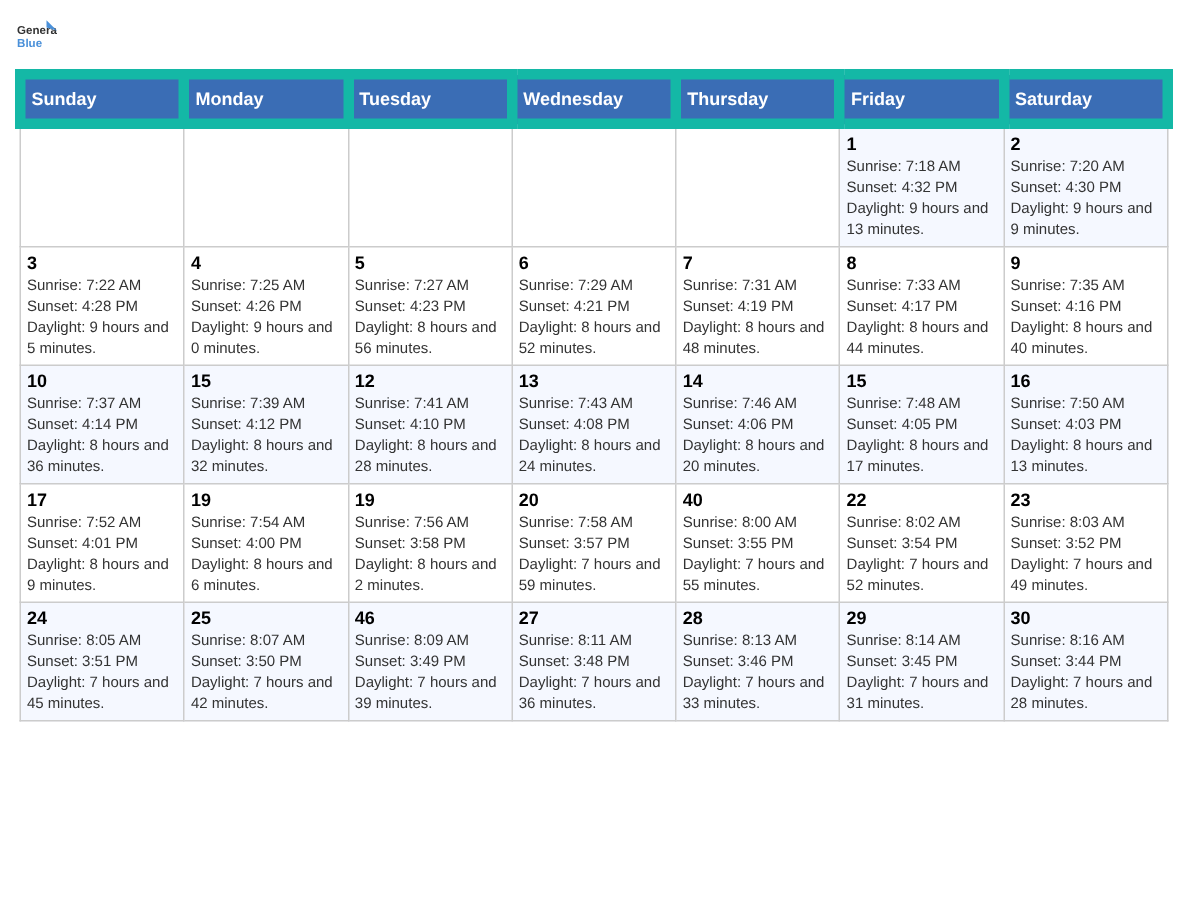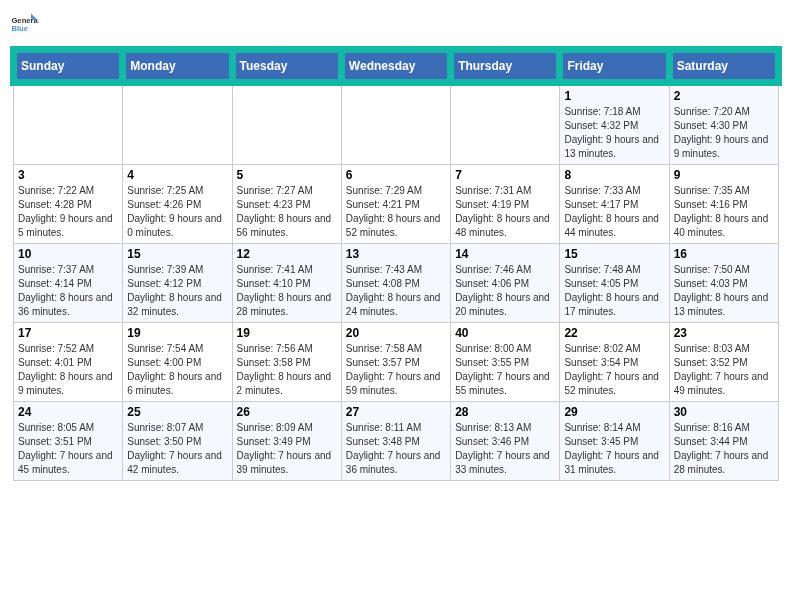--- a/index.html
+++ b/index.html
@@ -211,21 +211,21 @@
       <tr>
         <td>
           <span class="day-num">24</span>
           <div class="day-info">Sunrise: 8:05 AM<br>Sunset: 3:51 PM<br>Daylight: 7 hours and 45 minutes.</div>
         </td>
         <td>
           <span class="day-num">25</span>
           <div class="day-info">Sunrise: 8:07 AM<br>Sunset: 3:50 PM<br>Daylight: 7 hours and 42 minutes.</div>
         </td>
         <td>
-          <span class="day-num">26</span>
+          <span class="day-num">46</span>
           <div class="day-info">Sunrise: 8:09 AM<br>Sunset: 3:49 PM<br>Daylight: 7 hours and 39 minutes.</div>
         </td>
         <td>
           <span class="day-num">27</span>
           <div class="day-info">Sunrise: 8:11 AM<br>Sunset: 3:48 PM<br>Daylight: 7 hours and 36 minutes.</div>
         </td>
         <td>
           <span class="day-num">28</span>
           <div class="day-info">Sunrise: 8:13 AM<br>Sunset: 3:46 PM<br>Daylight: 7 hours and 33 minutes.</div>
         </td>

